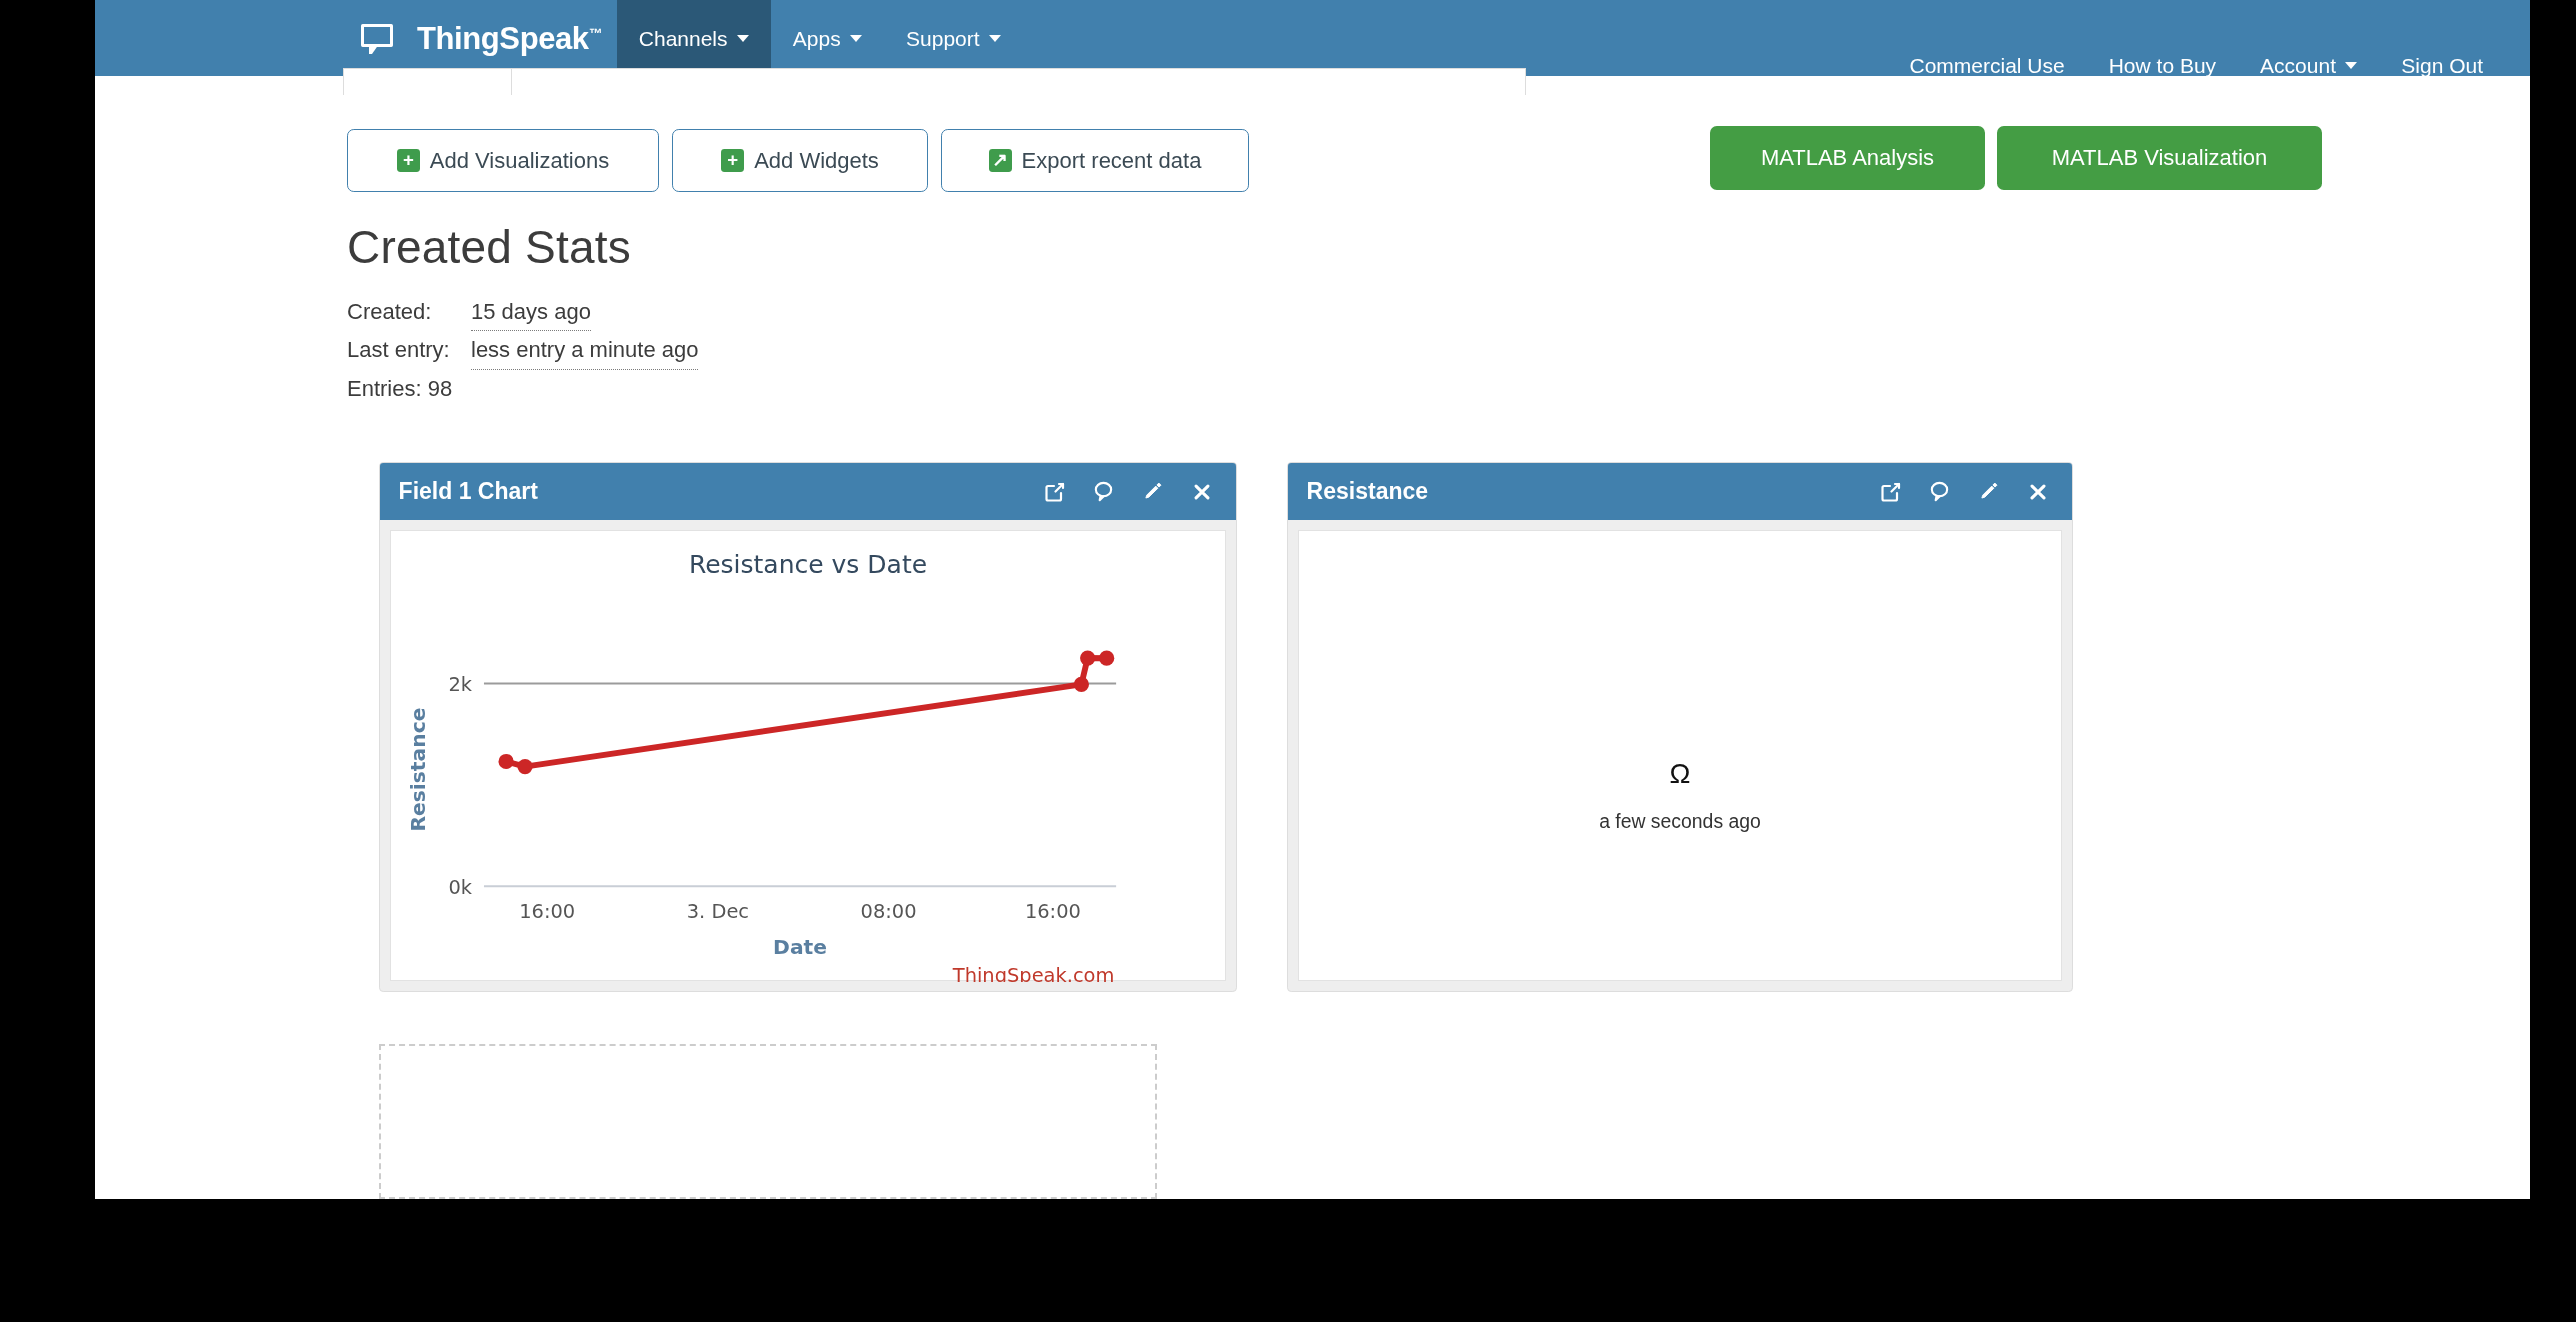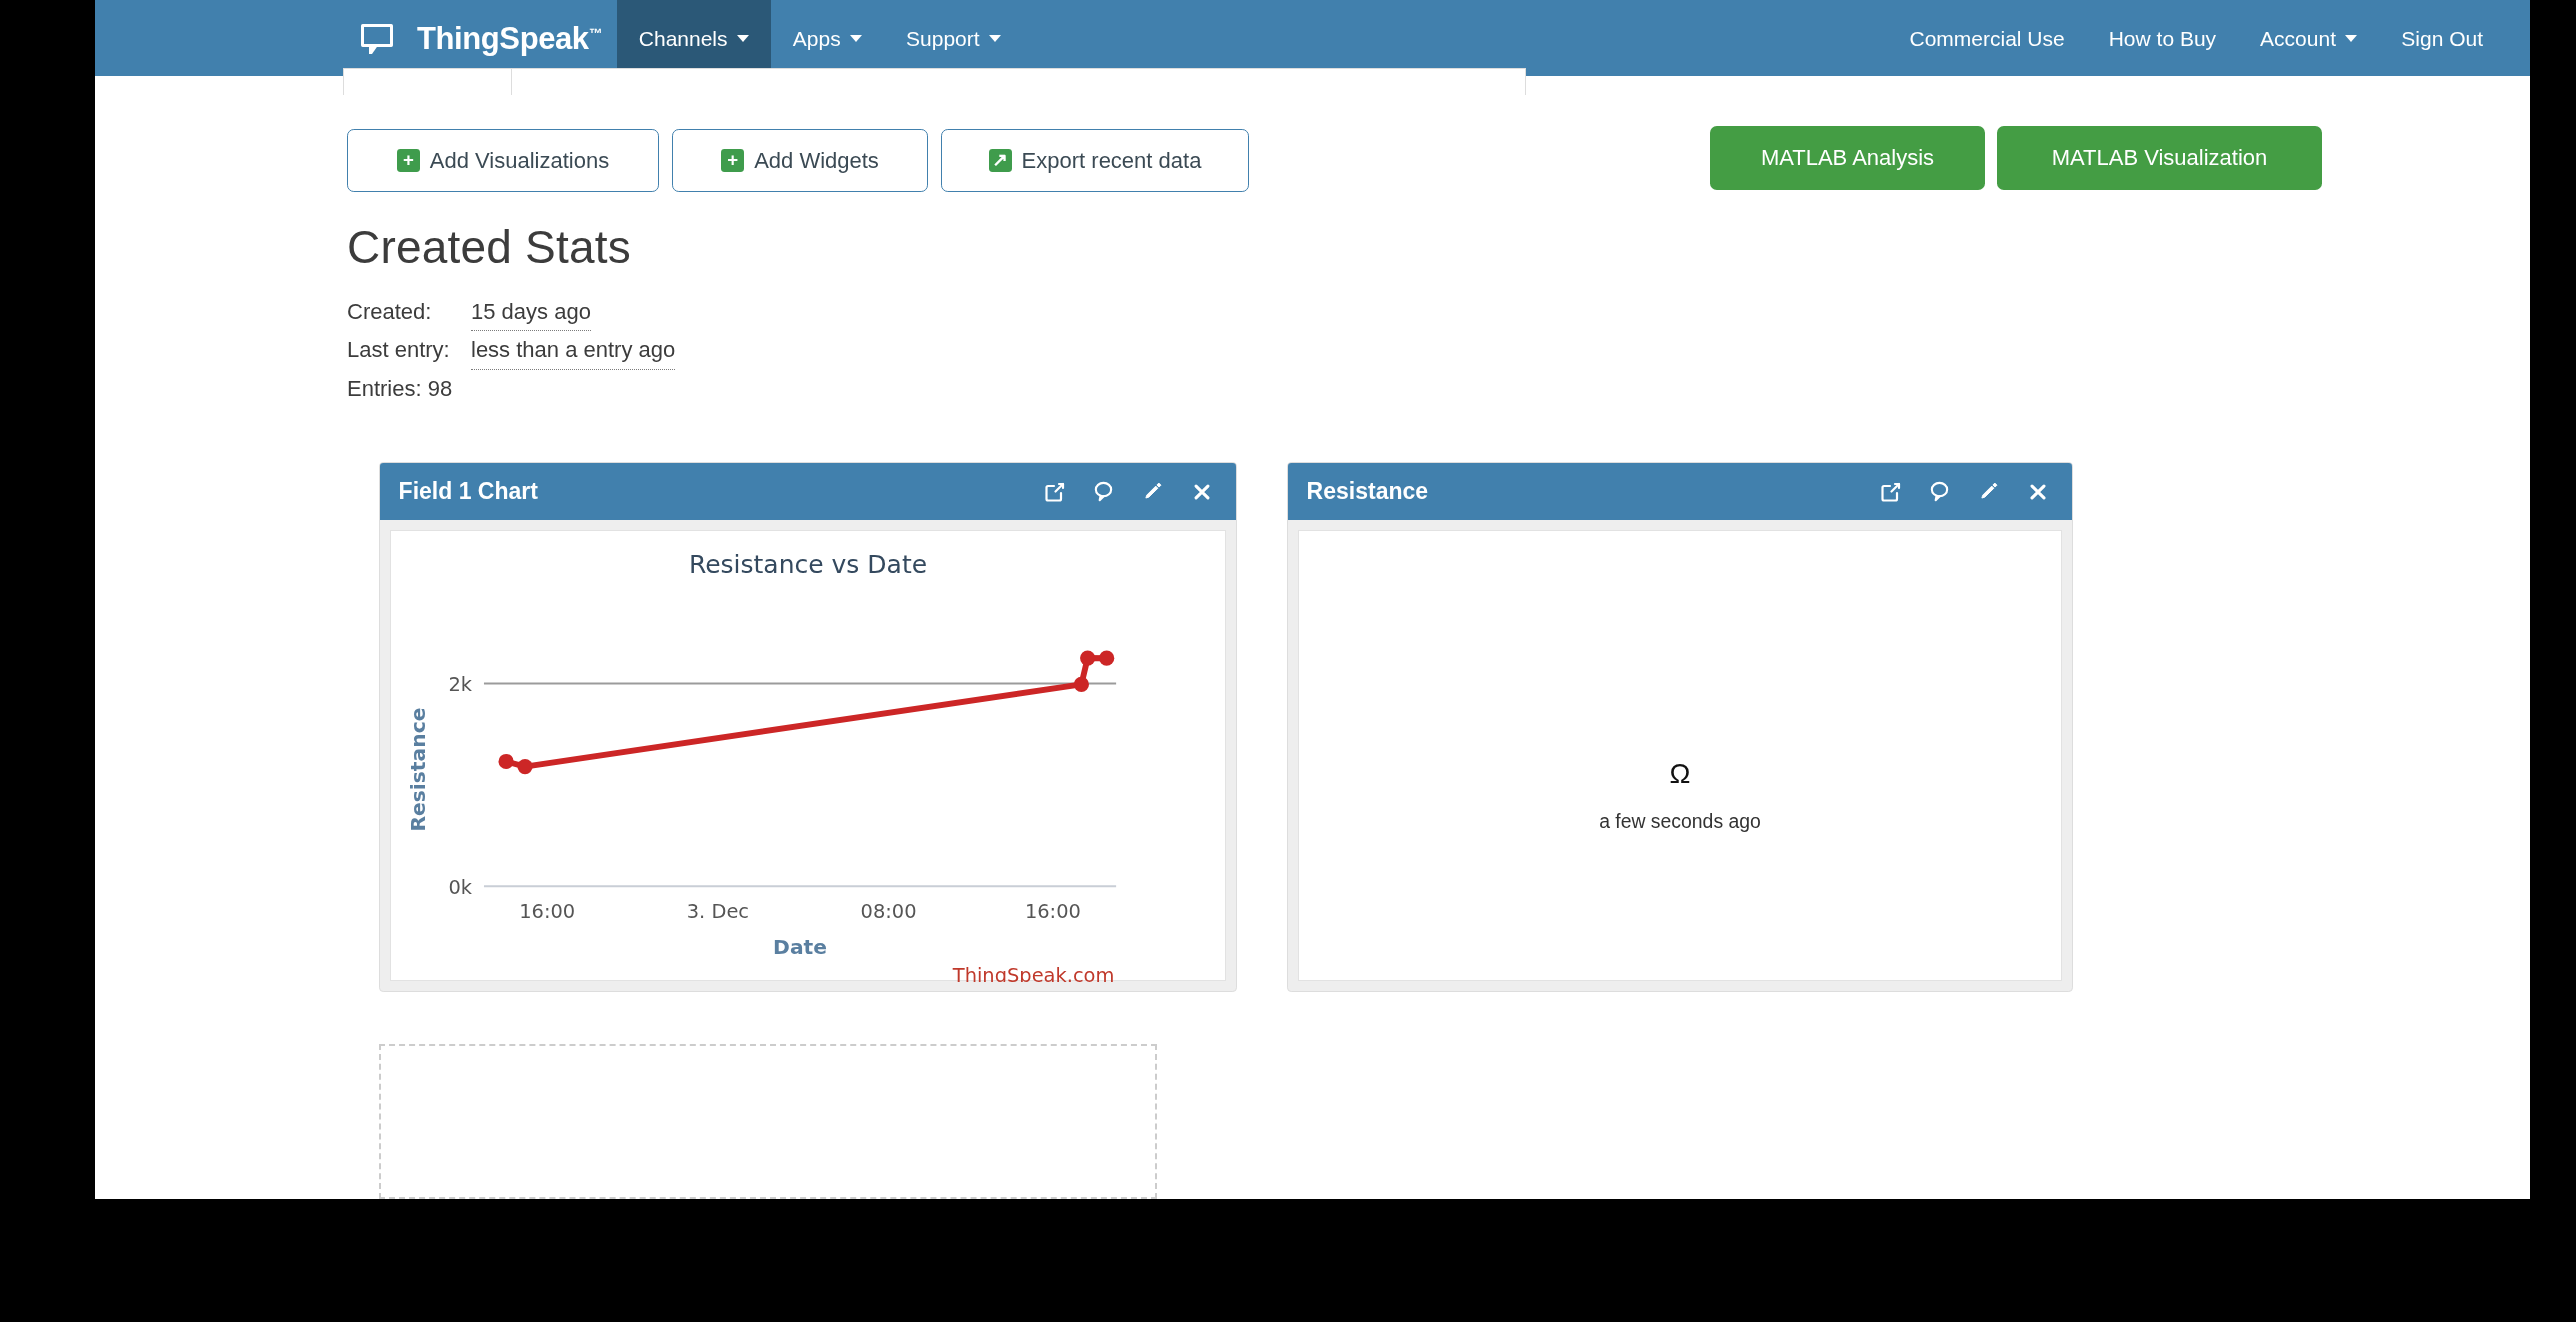--- a/index.html
+++ b/index.html
@@ -93,21 +93,21 @@
     display: inline-block;
     margin-left: 9.3px;
     width: 0; height: 0;
     border-left: 6.8px solid transparent;
     border-right: 6.8px solid transparent;
     border-top: 7.6px solid #ffffff;
   }
   .nav-right {
     margin-left: auto;
     display: flex;
-    align-items: center;
+    align-items: flex-end;
     padding-right: 25px;
   }
 
   
   #tabstrip {
     position: absolute;
     left: 0; top: 76px;
     width: 2435px;
     height: 18.6px;
   }
@@ -419,21 +419,21 @@
     <h1>Created Stats</h1>
     <div class="stat-rows">
 
       <div class="stat-row">
         <span class="stat-label">Created:</span>
         <span class="stat-val-dotted">15 days ago</span>
       </div>
 
       <div class="stat-row">
         <span class="stat-label">Last entry:</span>
-        <span class="stat-val-dotted">less than a entry ago</span>
+        <span class="stat-val-dotted">less entry a minute ago</span>
       </div>
 
       <div class="stat-row">
         <span>Entries: 98</span>
       </div>
     </div>
   </div>
 
   <div class="panel" id="panel-chart">
 

